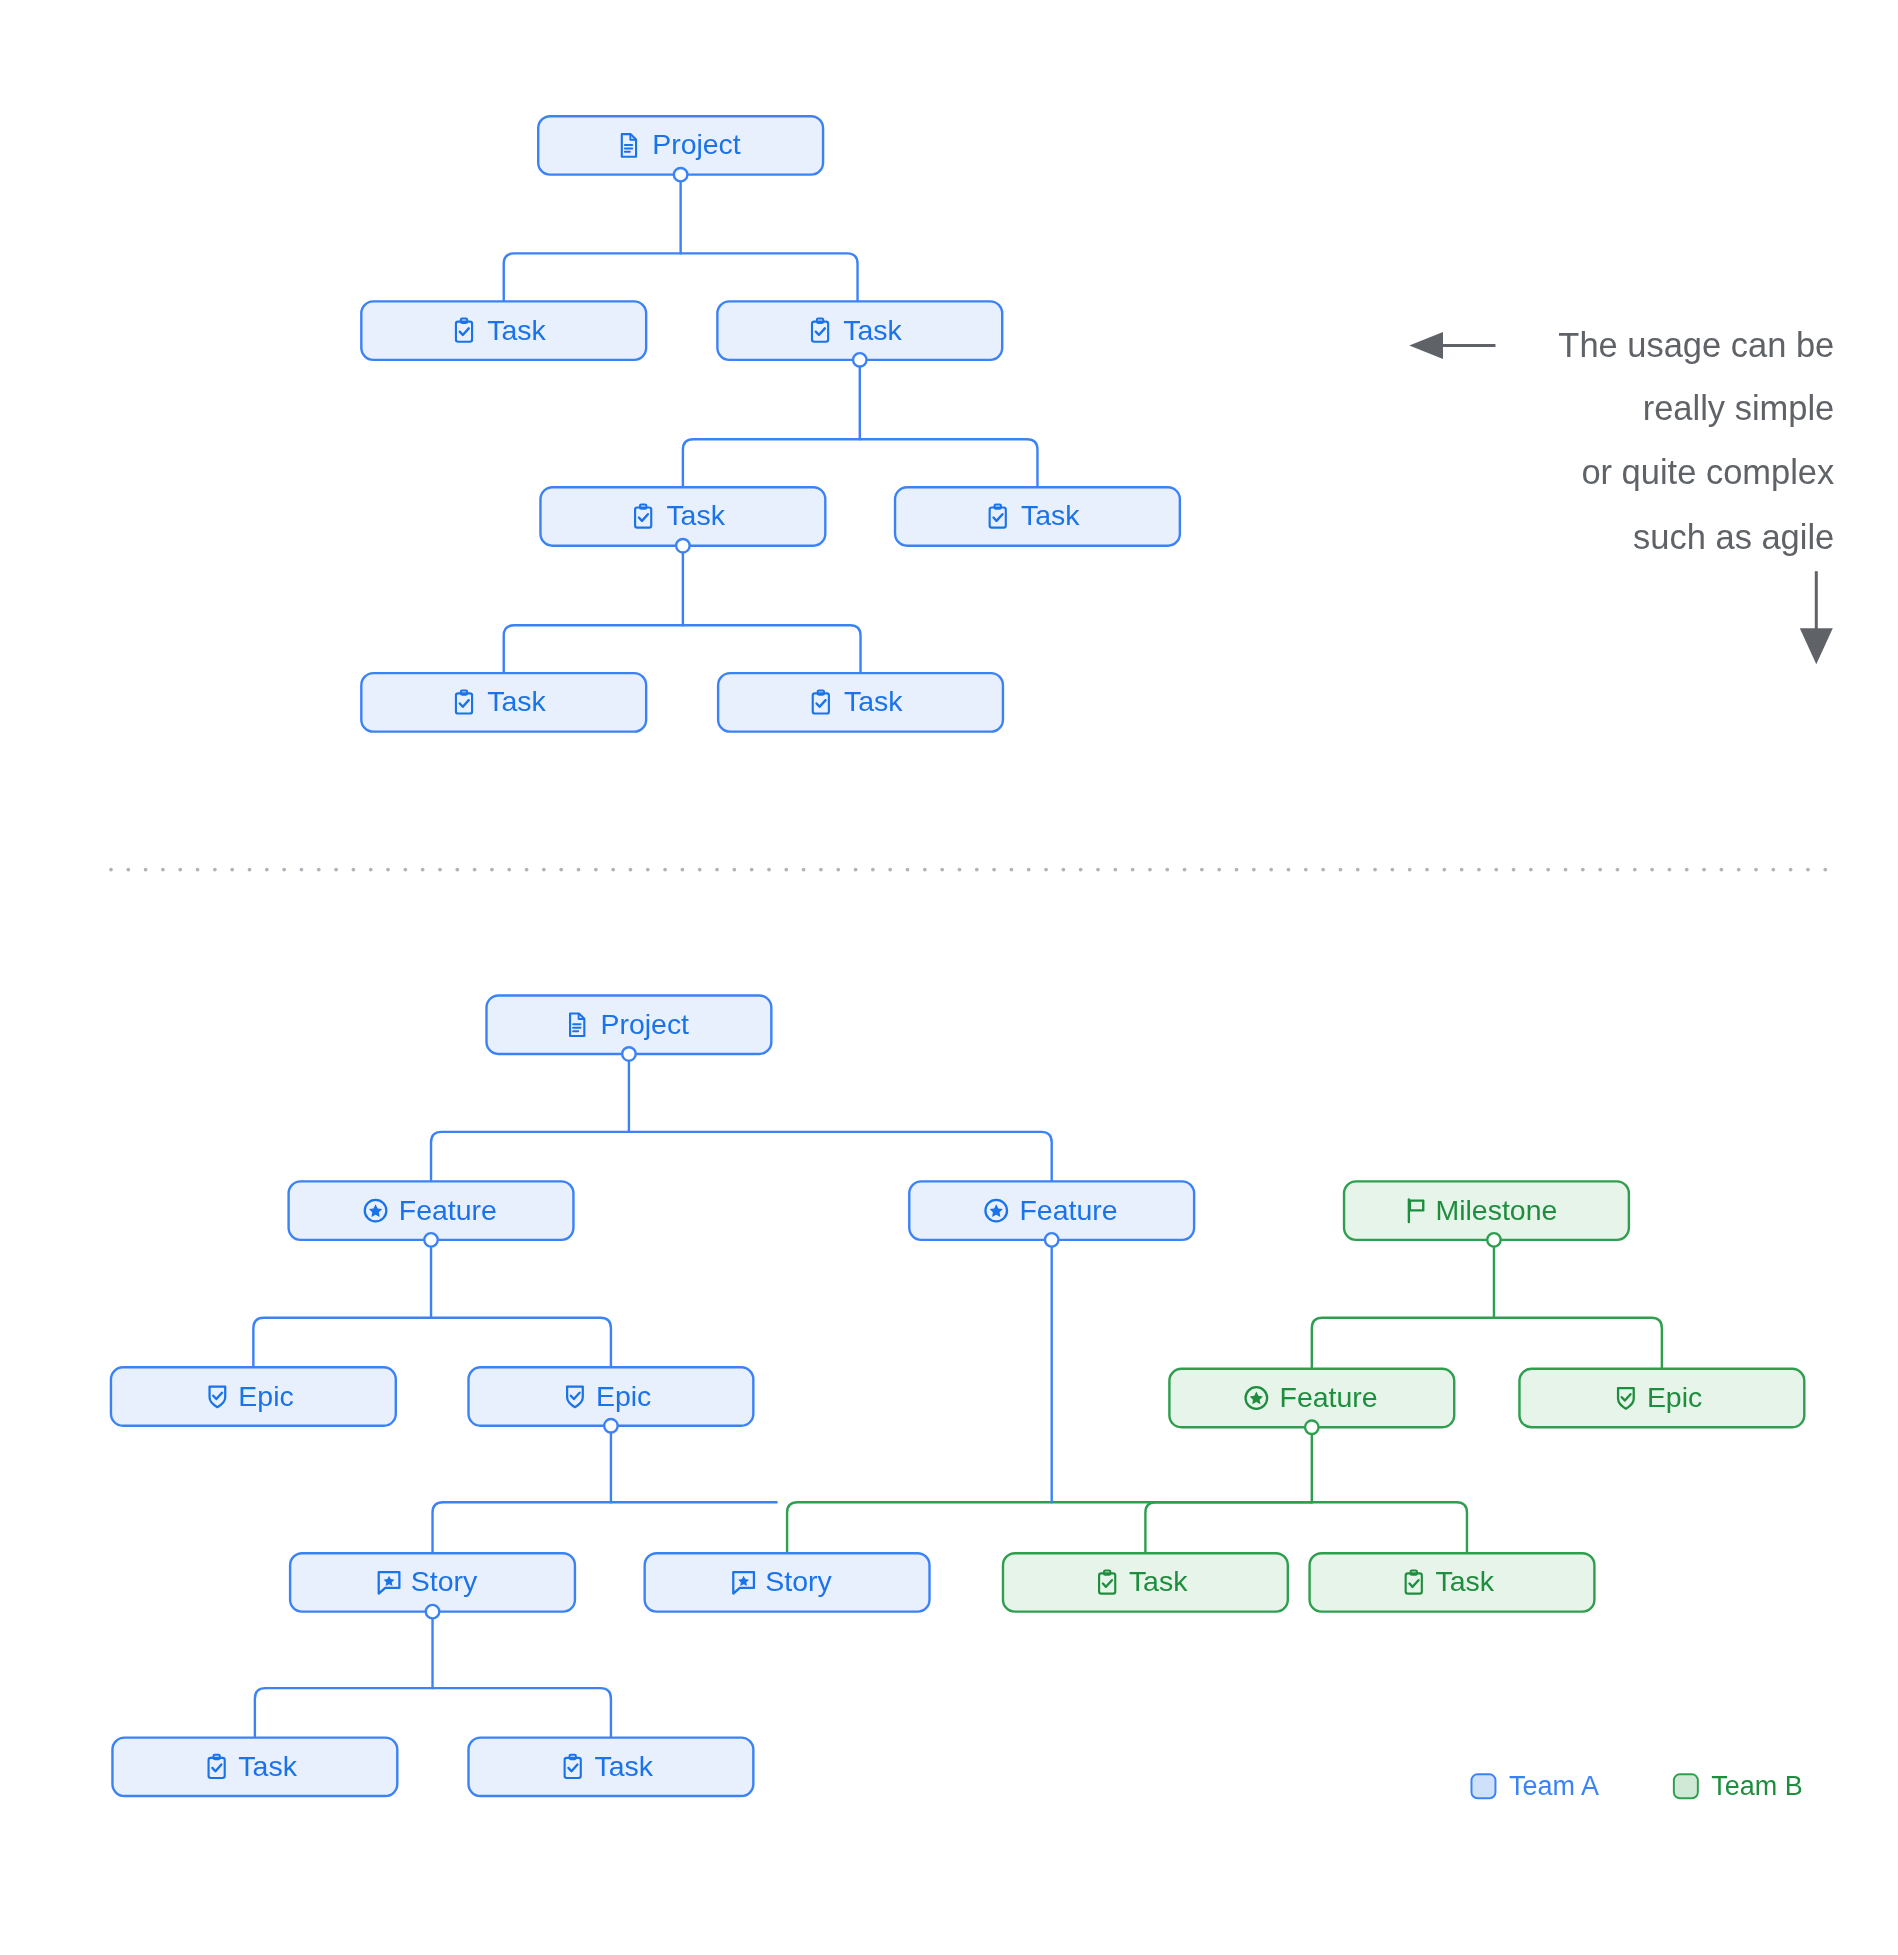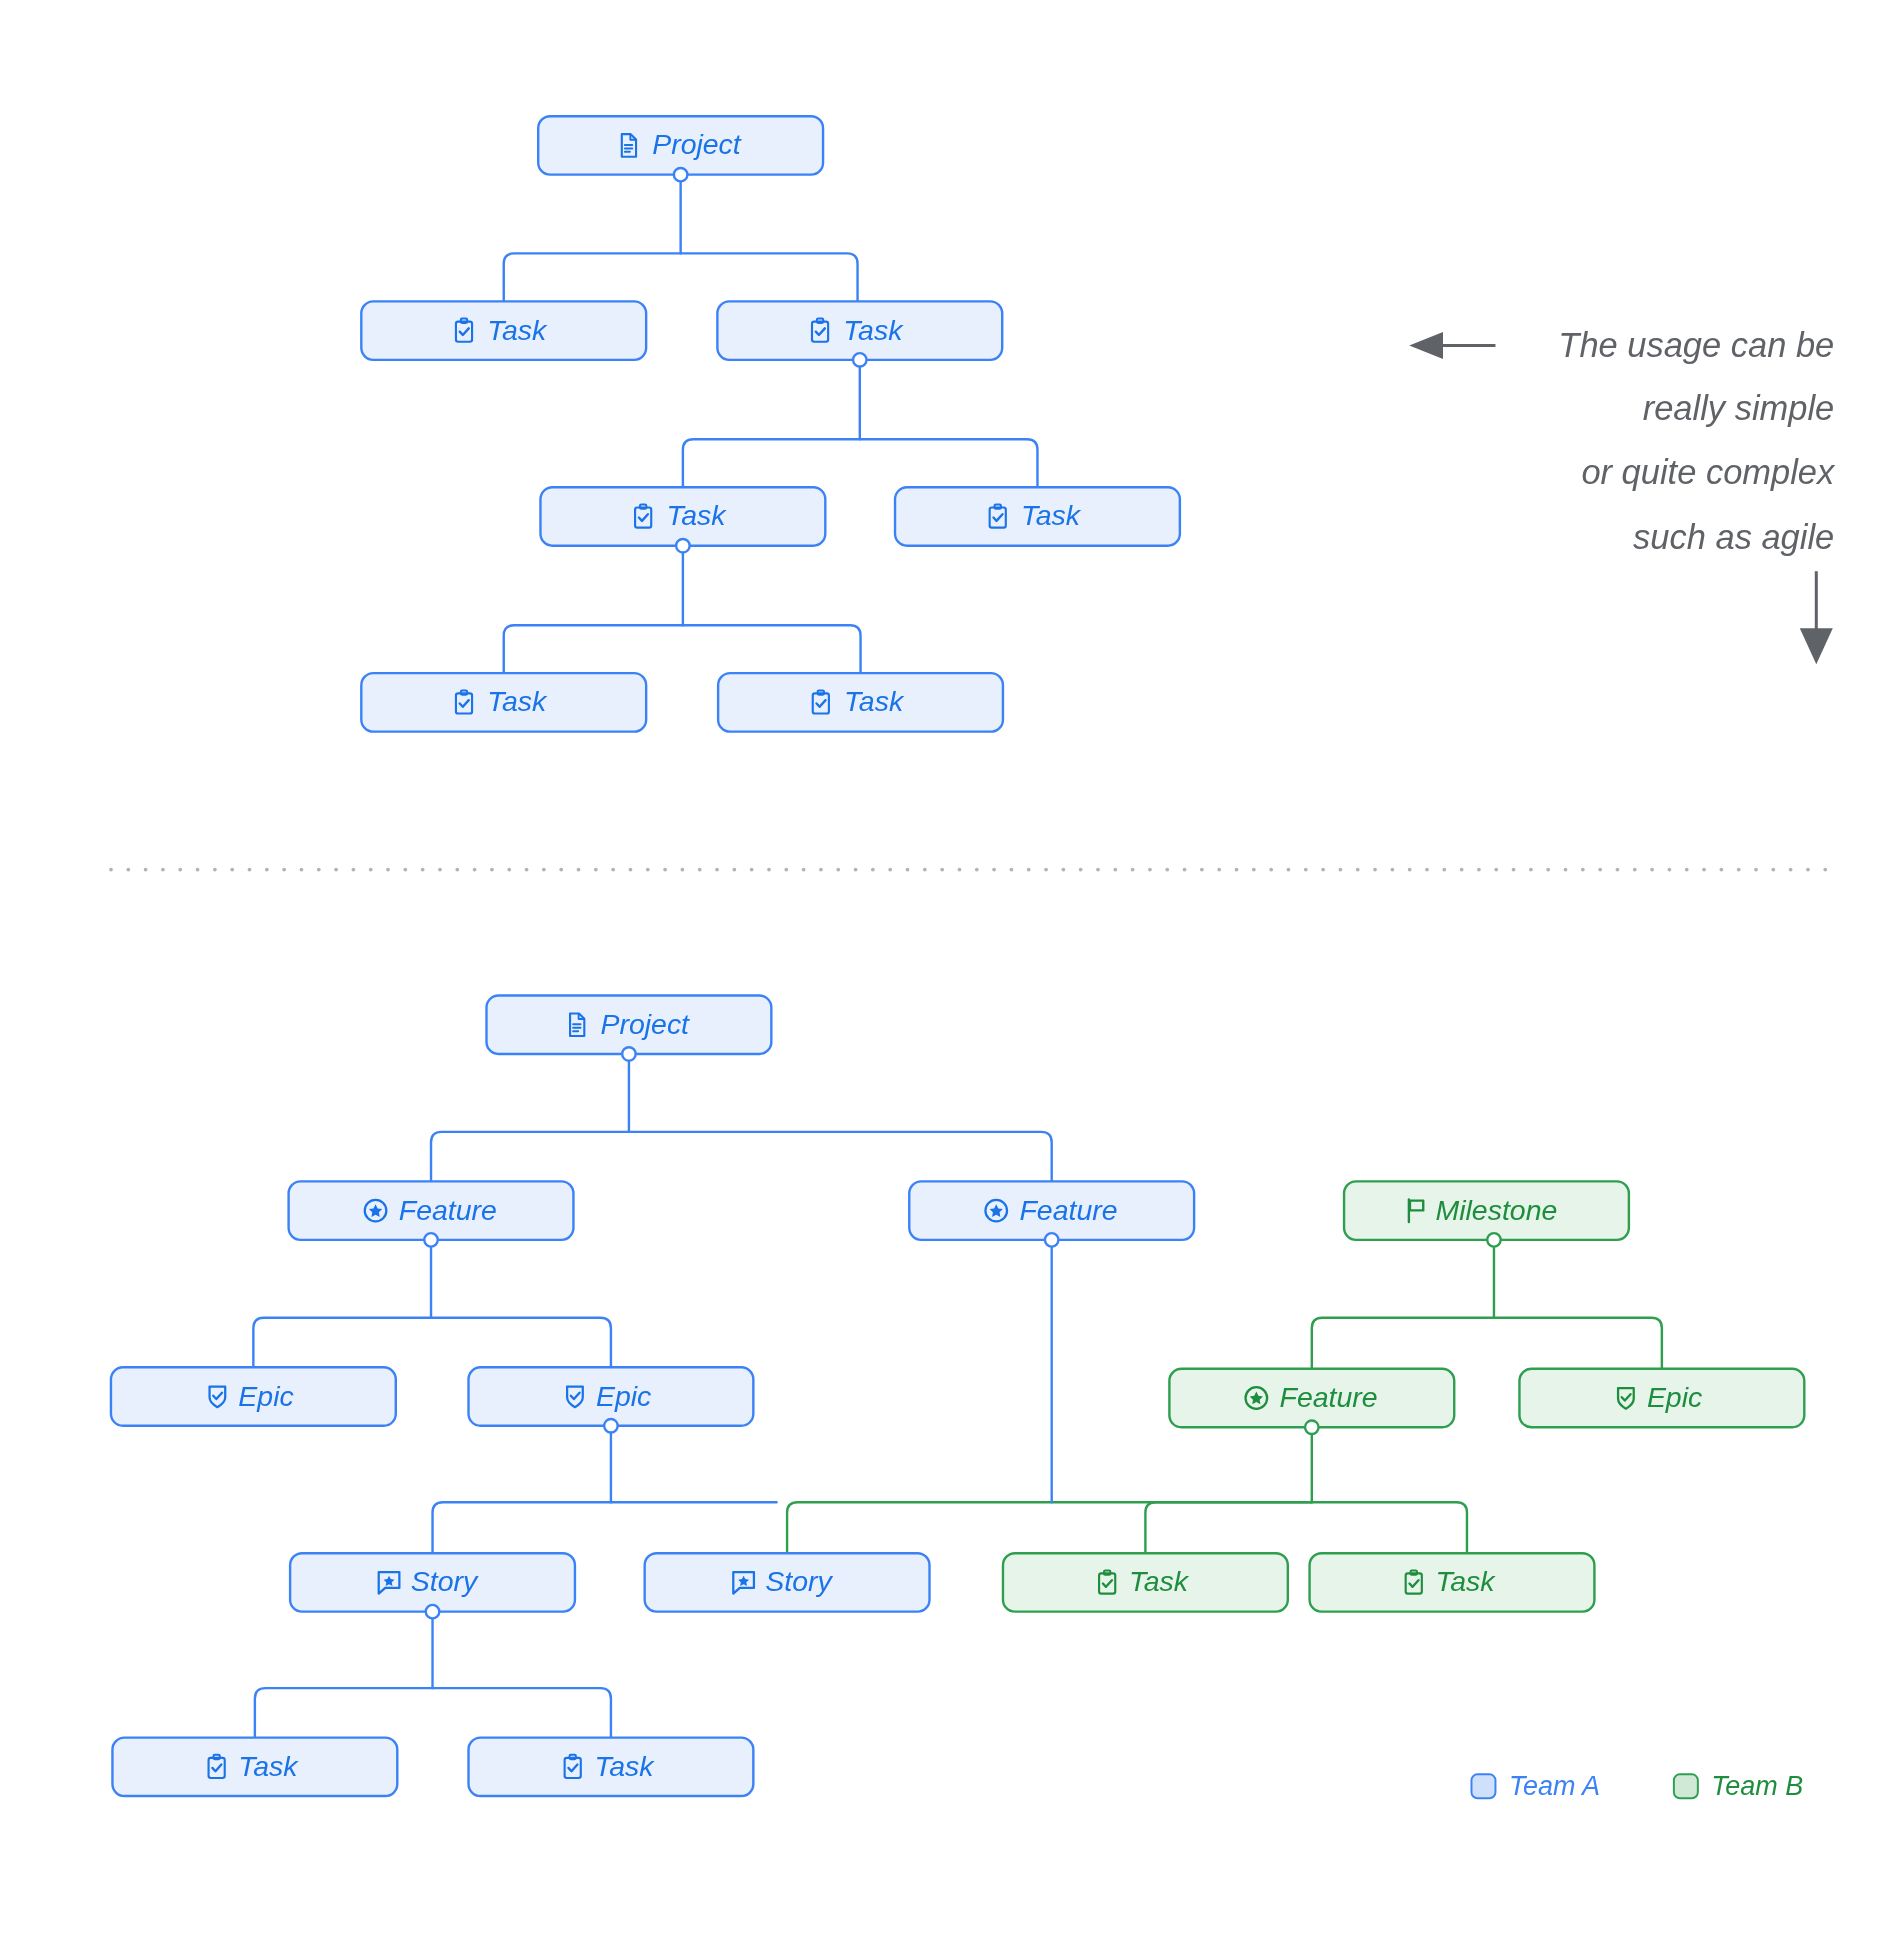--- a/index.html
+++ b/index.html
@@ -12,21 +12,20 @@
     height: 1955px;
     position: relative;
     font-family: "Liberation Sans", sans-serif;
     overflow: hidden;
   }
   #stage {
     position: absolute;
     left: 0; top: 0;
     width: 1898px;
     height: 1955px;
-    font-style: italic;
   }
   svg.diagram {
     position: absolute;
     left: 0; top: 0;
     width: 1898px;
     height: 1955px;
   }
   .node-label {
     font-family: "Liberation Sans", sans-serif;
     font-size: 38px;

